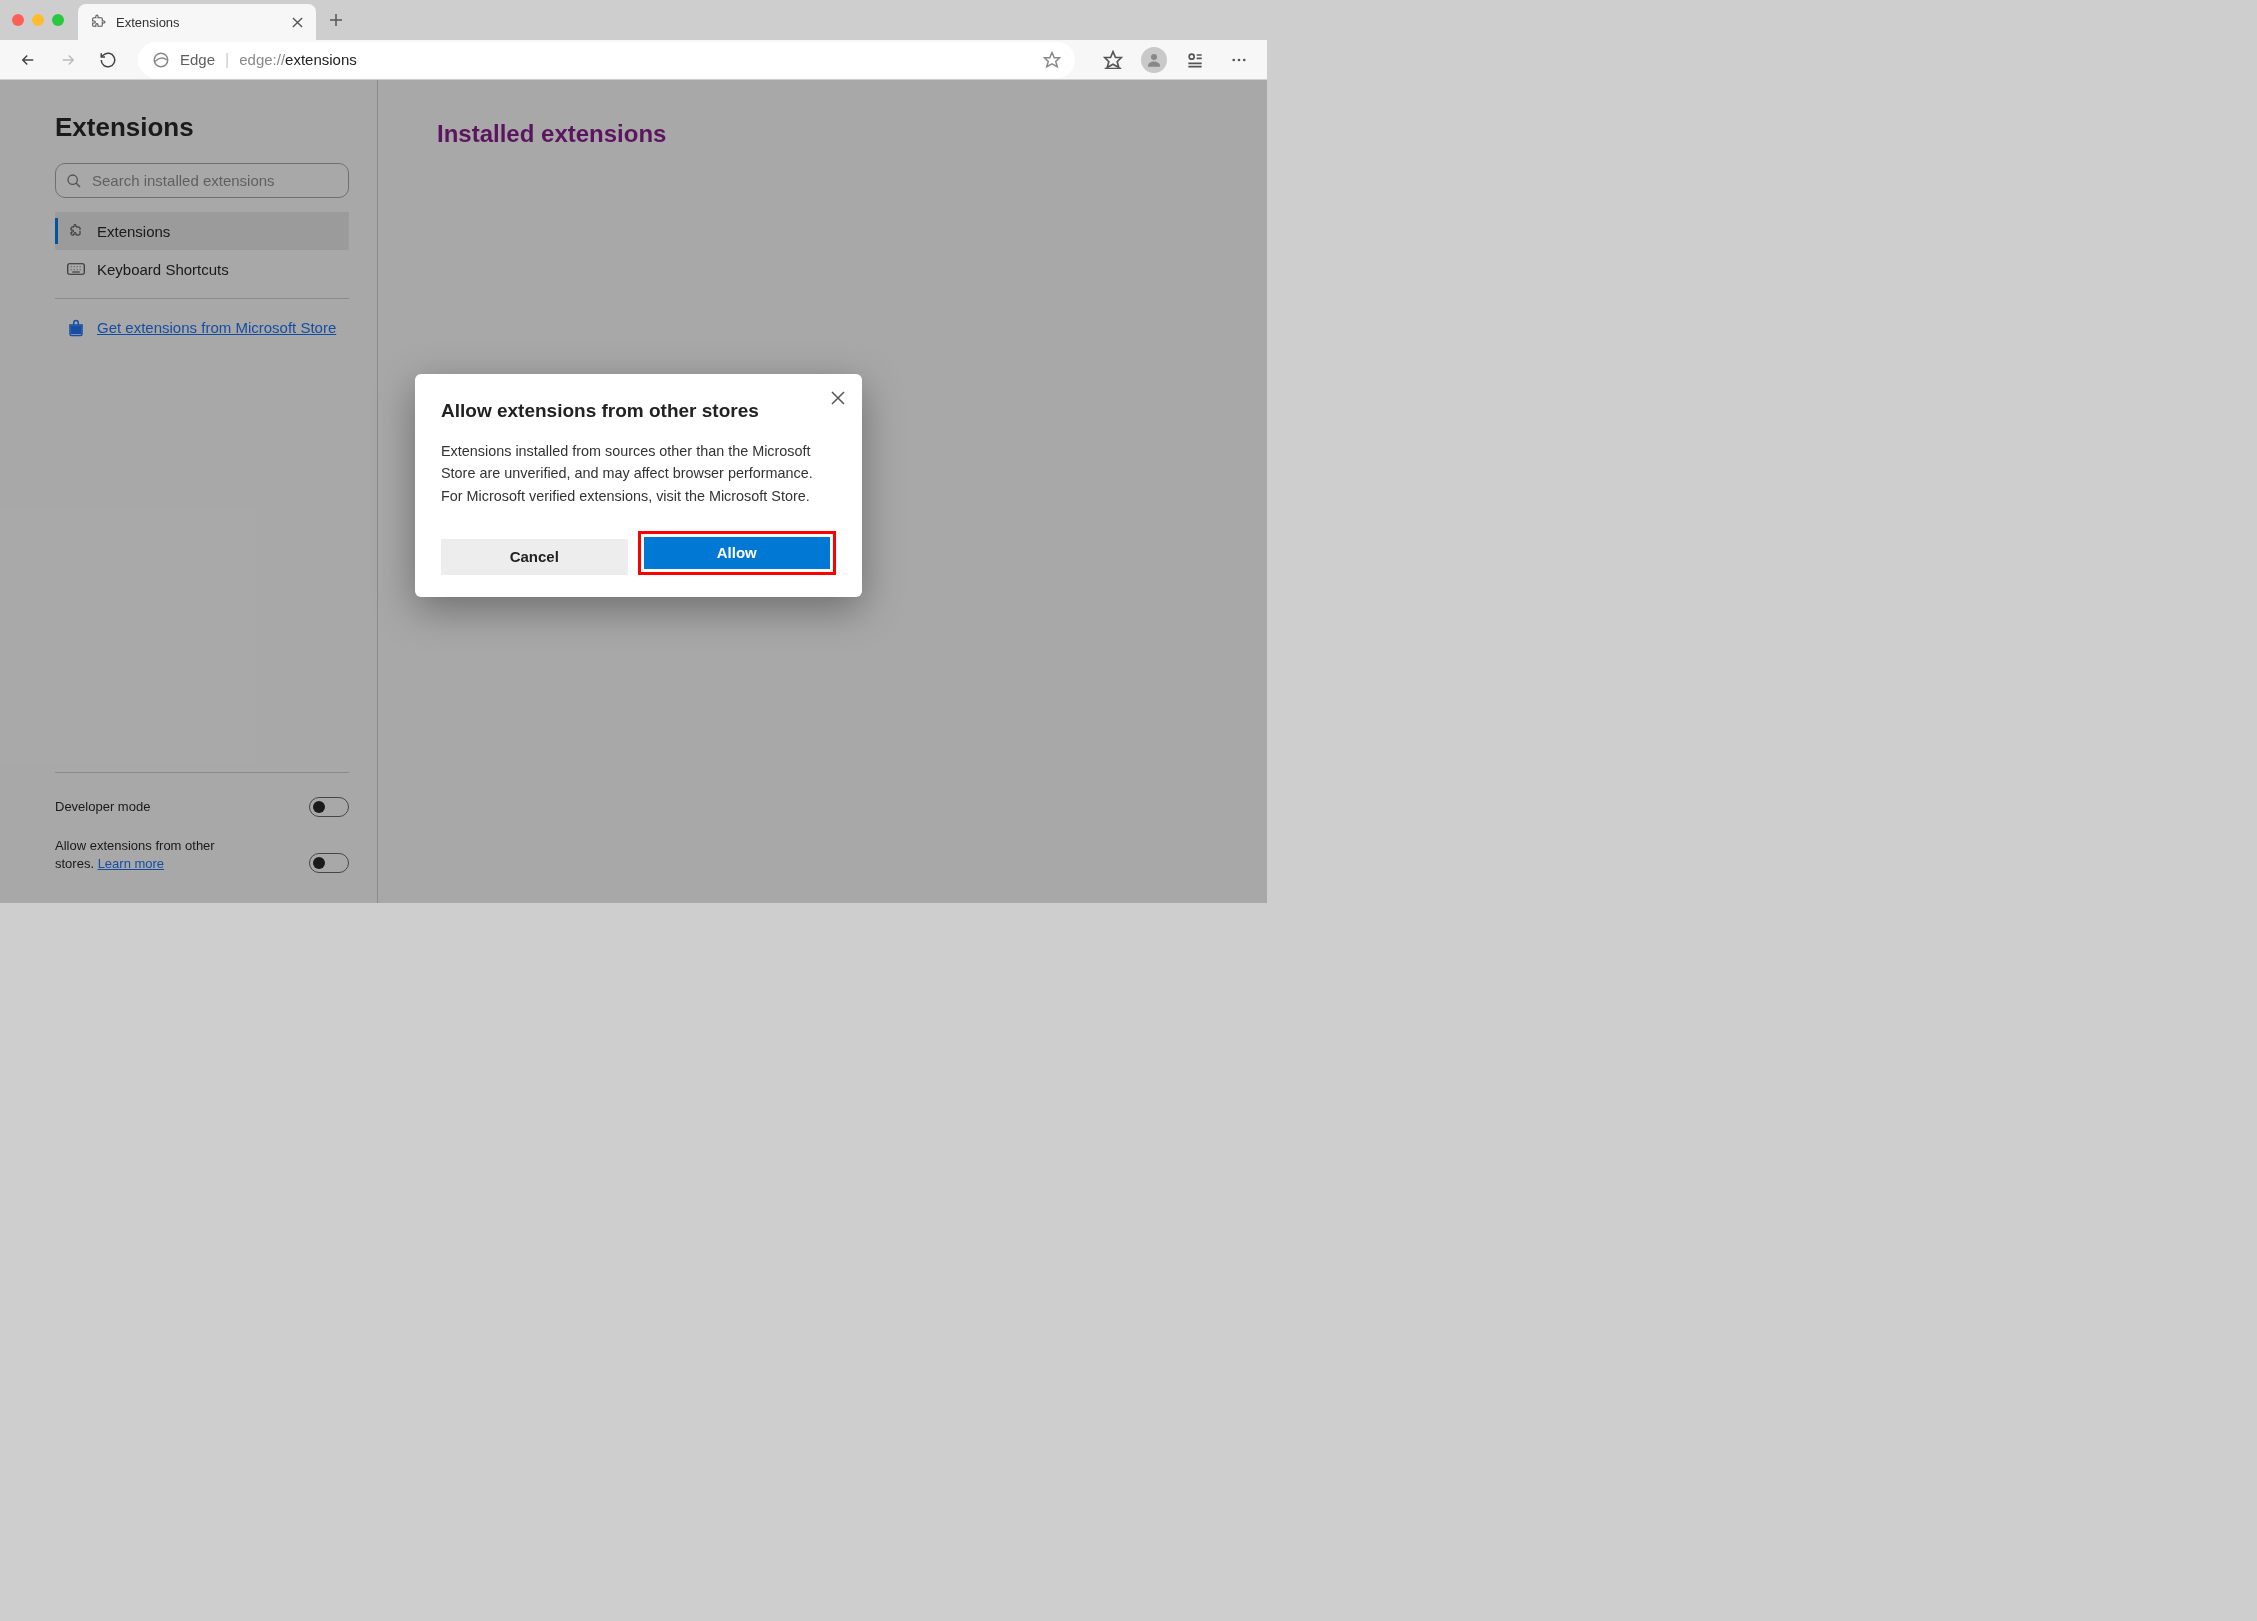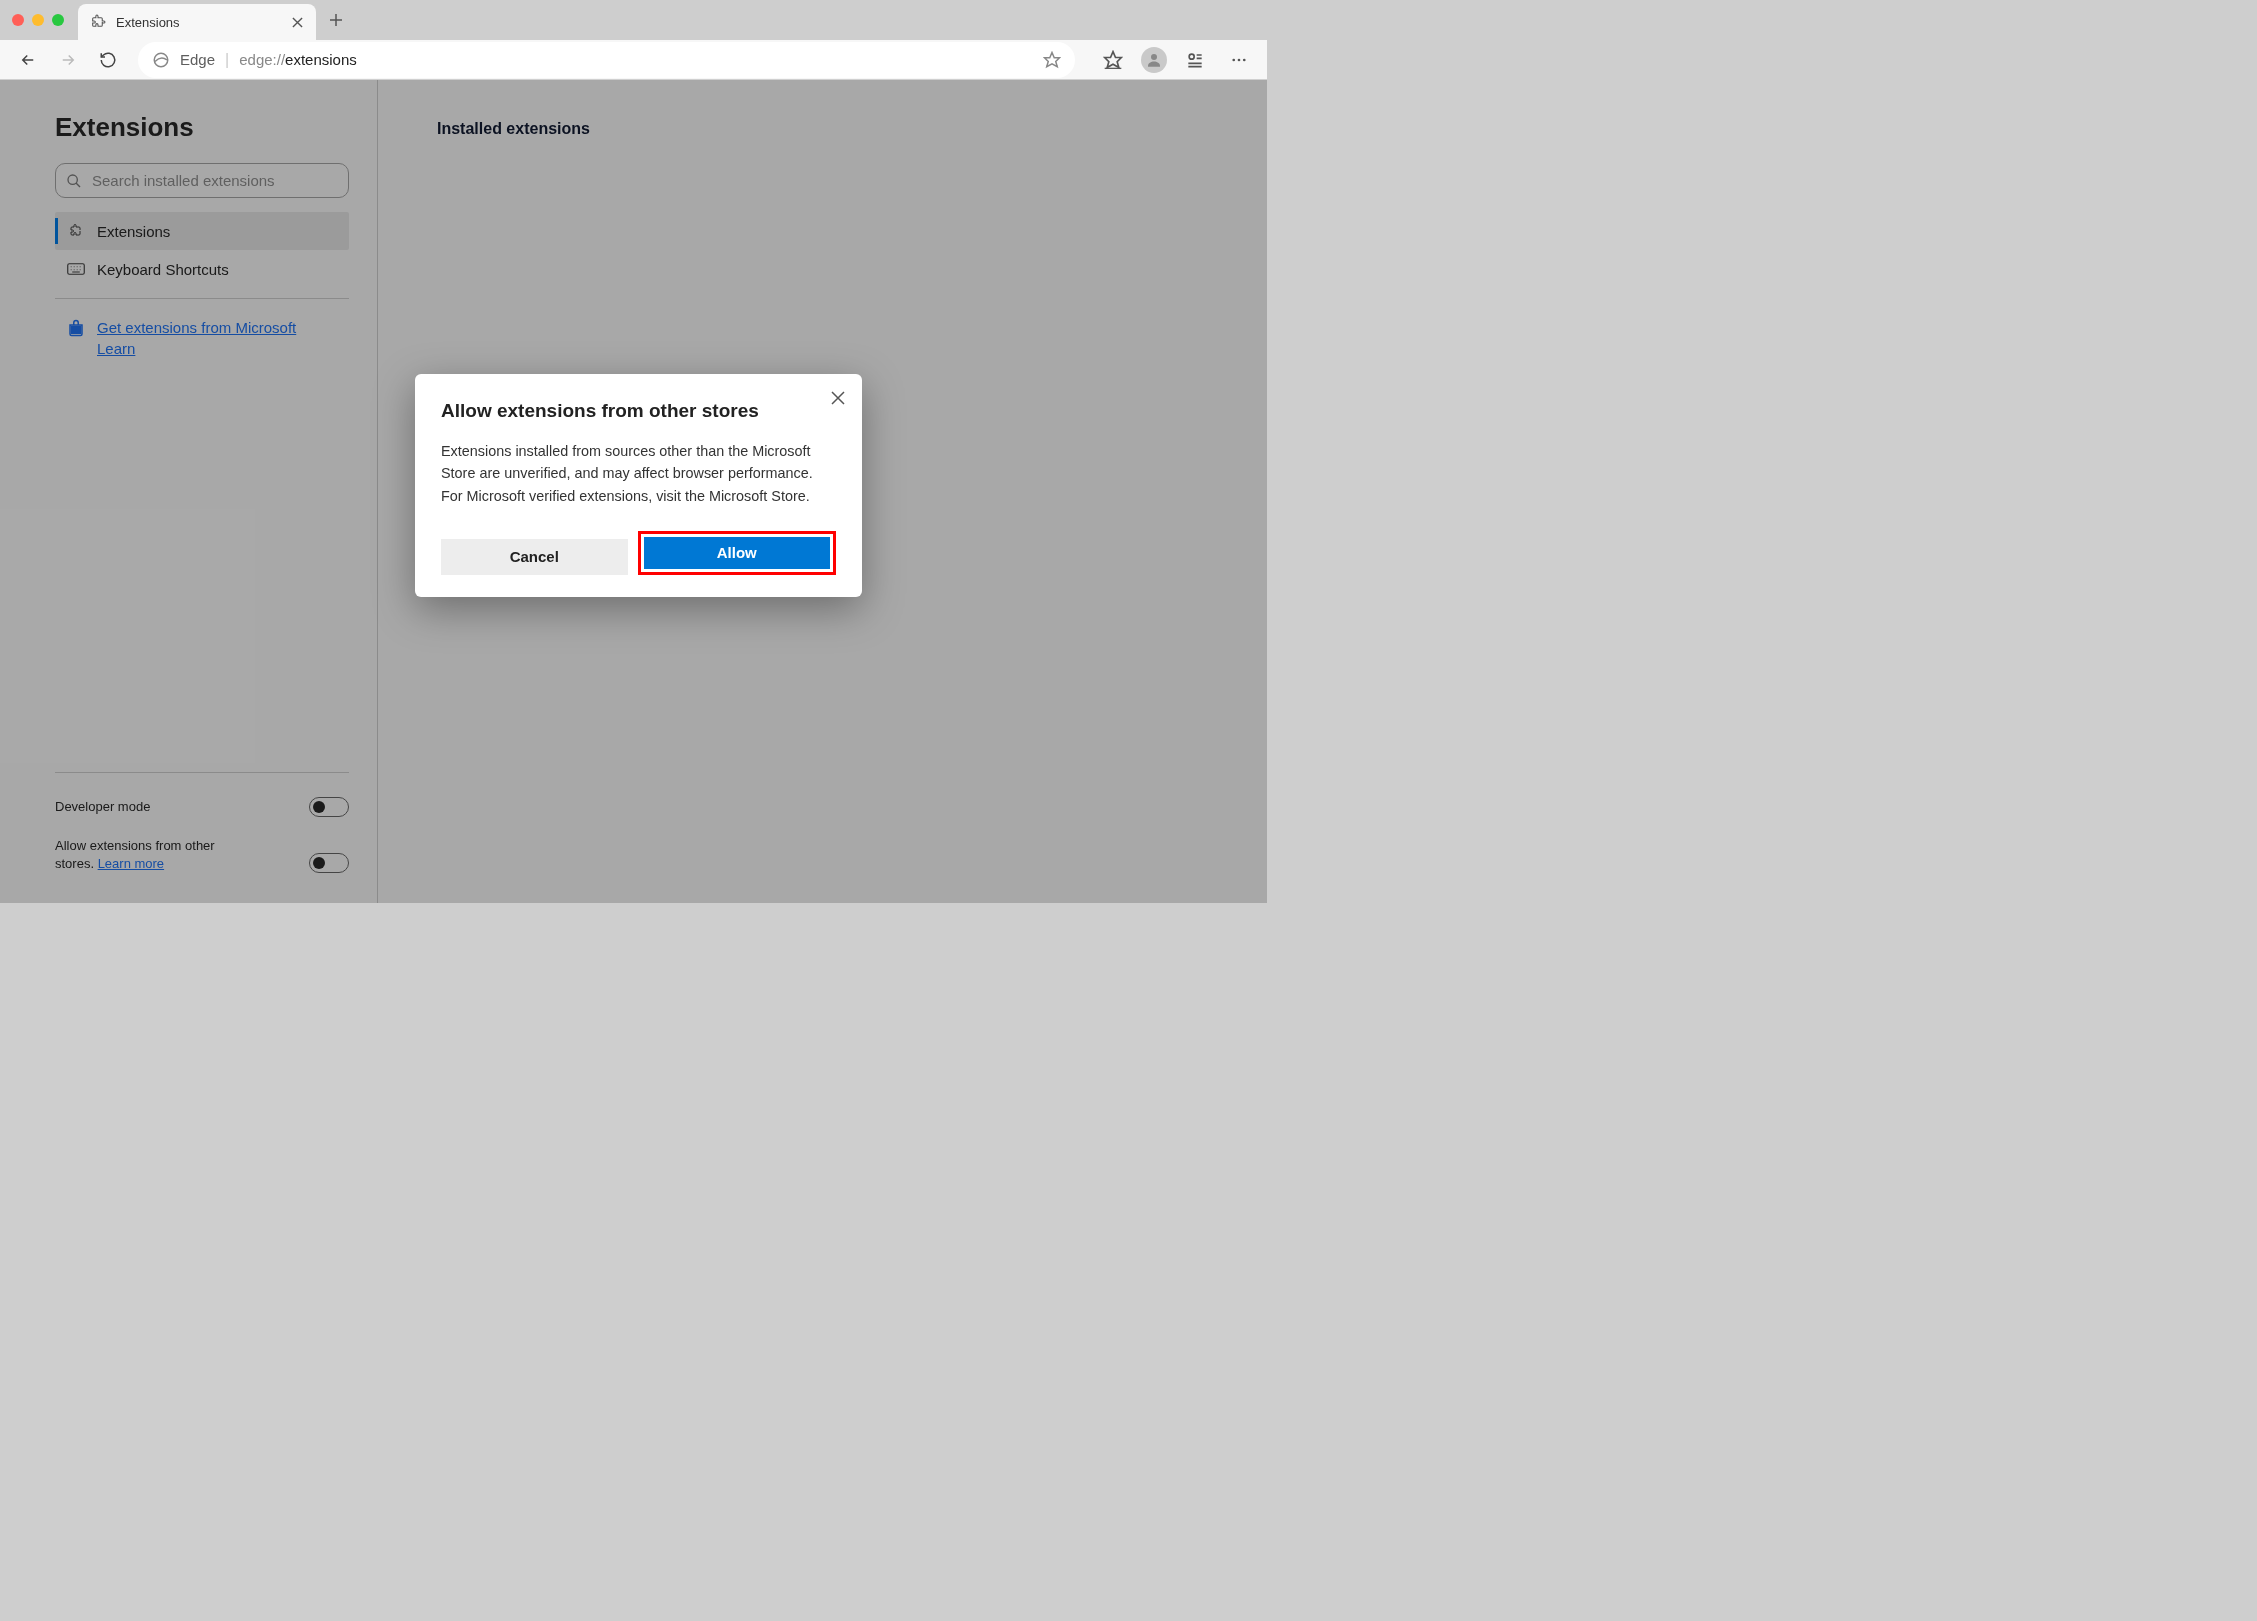--- a/index.html
+++ b/index.html
@@ -48,21 +48,21 @@
 .store-link a { color: #1a5ec7; text-decoration: underline; font-size: 15px; line-height: 1.4; }
 
 .sidebar-bottom { margin-top: auto; }
 .toggle-row { display: flex; align-items: flex-end; justify-content: space-between; padding: 10px 0; font-size: 13px; color: #222; }
 .toggle-row .label-text { max-width: 198px; line-height: 1.4; }
 .toggle-row a { color: #1a5ec7; text-decoration: underline; }
 .toggle { width: 40px; height: 20px; border: 1px solid #555; border-radius: 10px; position: relative; cursor: pointer; }
 .toggle .knob { width: 12px; height: 12px; background: #222; border-radius: 50%; position: absolute; left: 3px; top: 3px; }
 
 .main { flex: 1; padding: 40px 59px; }
-.main h2 { font-size: 16px; font-weight: 700; color: #0f172a; margin-bottom: 24px; }
+.main h2 { font-size: 24px; font-weight: 700; color: #701a75; margin-bottom: 24px; }
 .main p { font-size: 15px; color: #222; line-height: 1.5; }
 .main a { color: #1a5ec7; text-decoration: underline; }
 
 
 .dim-overlay { position: absolute; inset: 0; background: rgba(0,0,0,0.18); pointer-events: none; }
 
 
 .dialog { position: absolute; left: 415px; top: 374px; width: 447px; background: #fff; border-radius: 6px; box-shadow: 0 12px 40px rgba(0,0,0,0.35); padding: 26px 26px 22px; z-index: 10; }
 .dialog-close { position: absolute; top: 14px; right: 14px; width: 20px; height: 20px; display: flex; align-items: center; justify-content: center; color: #555; cursor: pointer; }
 .dialog h3 { font-size: 19px; font-weight: 700; color: #222; margin-bottom: 18px; padding-right: 24px; }
@@ -194,21 +194,21 @@
       <span>Keyboard Shortcuts</span>
     </div>
     <div class="sidebar-divider"></div>
     <div class="store-link">
       <span class="store-link-icon">
         <svg width="18" height="18" viewBox="0 0 24 24" fill="#1a5ec7">
             <path d="M4 8h16v12a2 2 0 0 1-2 2H6a2 2 0 0 1-2-2zM9 8V5a3 3 0 0 1 6 0v3" fill="none" stroke="#1a5ec7" stroke-width="2"></path>
             <rect x="5" y="9" width="14" height="11" fill="#1a5ec7"></rect>
           </svg>
       </span>
-      <a href="#">Get extensions from Microsoft Learn</a>
+      <a href="#">Get extensions from Microsoft Store</a>
     </div>
 
     <div class="sidebar-bottom">
       <div class="sidebar-divider"></div>
       <div class="toggle-row">
         <span class="label-text">Developer mode</span>
         <div class="toggle">
             <div class="knob"></div>
           </div>
       </div>

